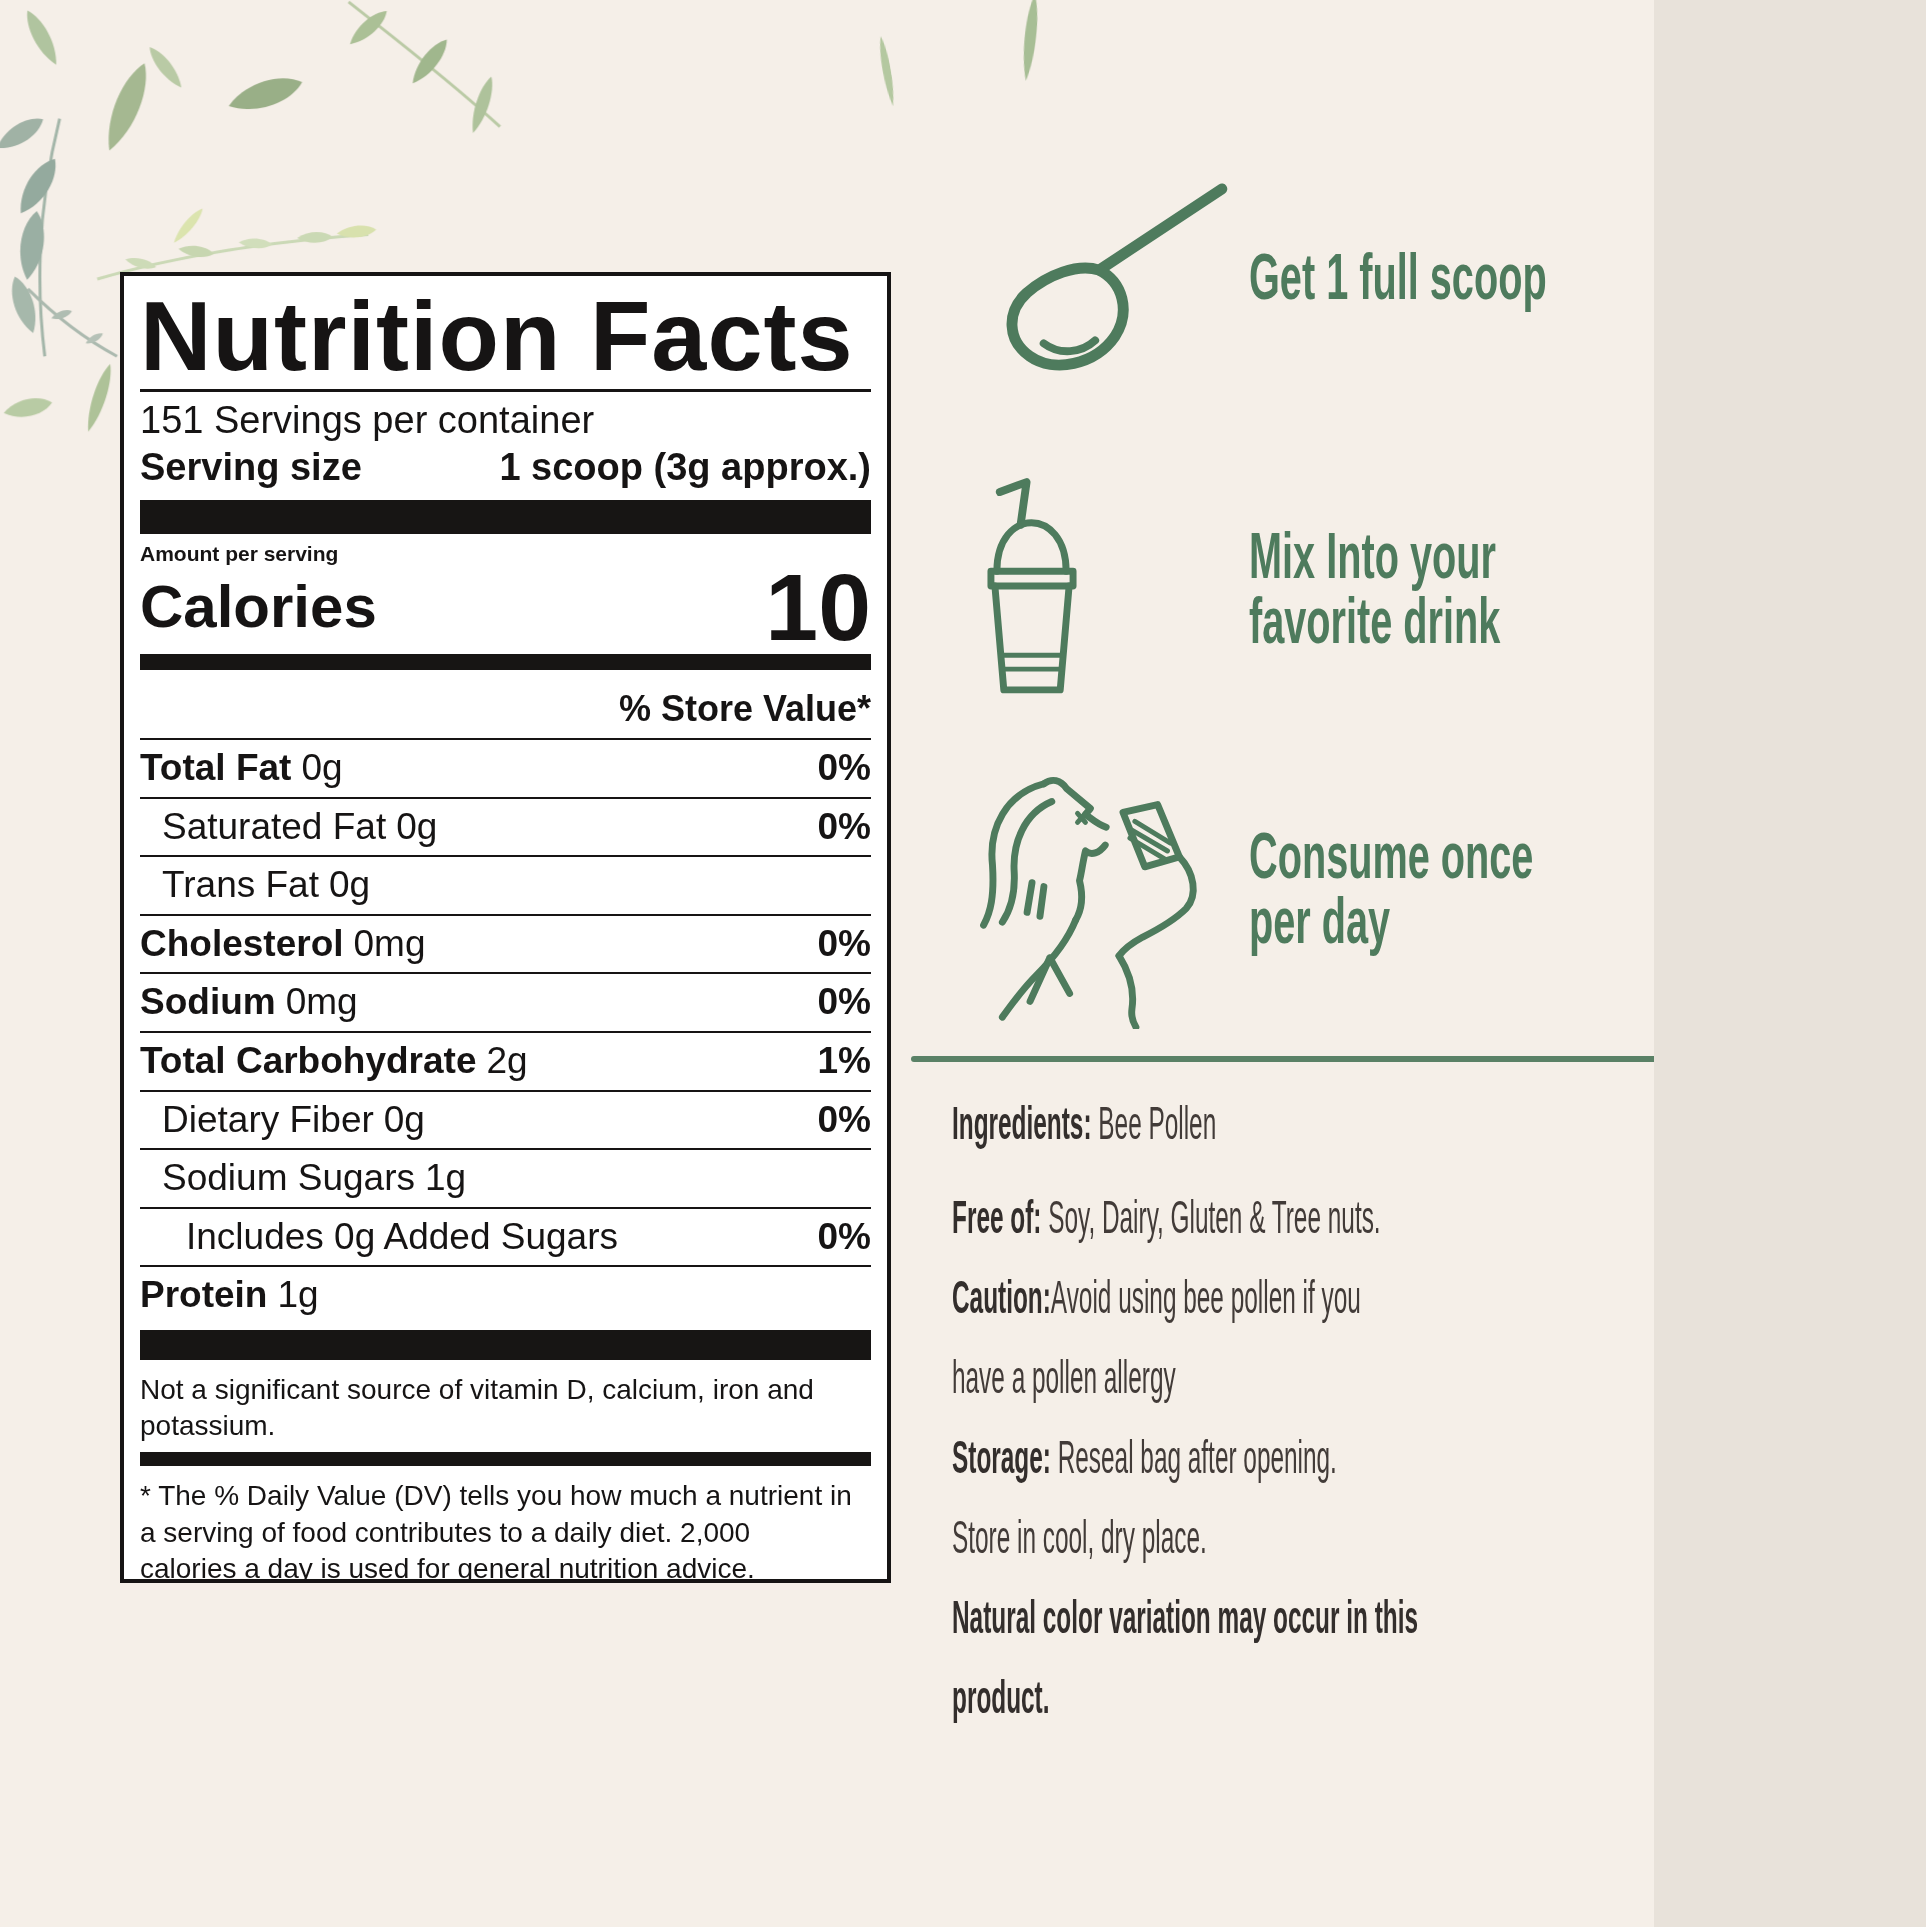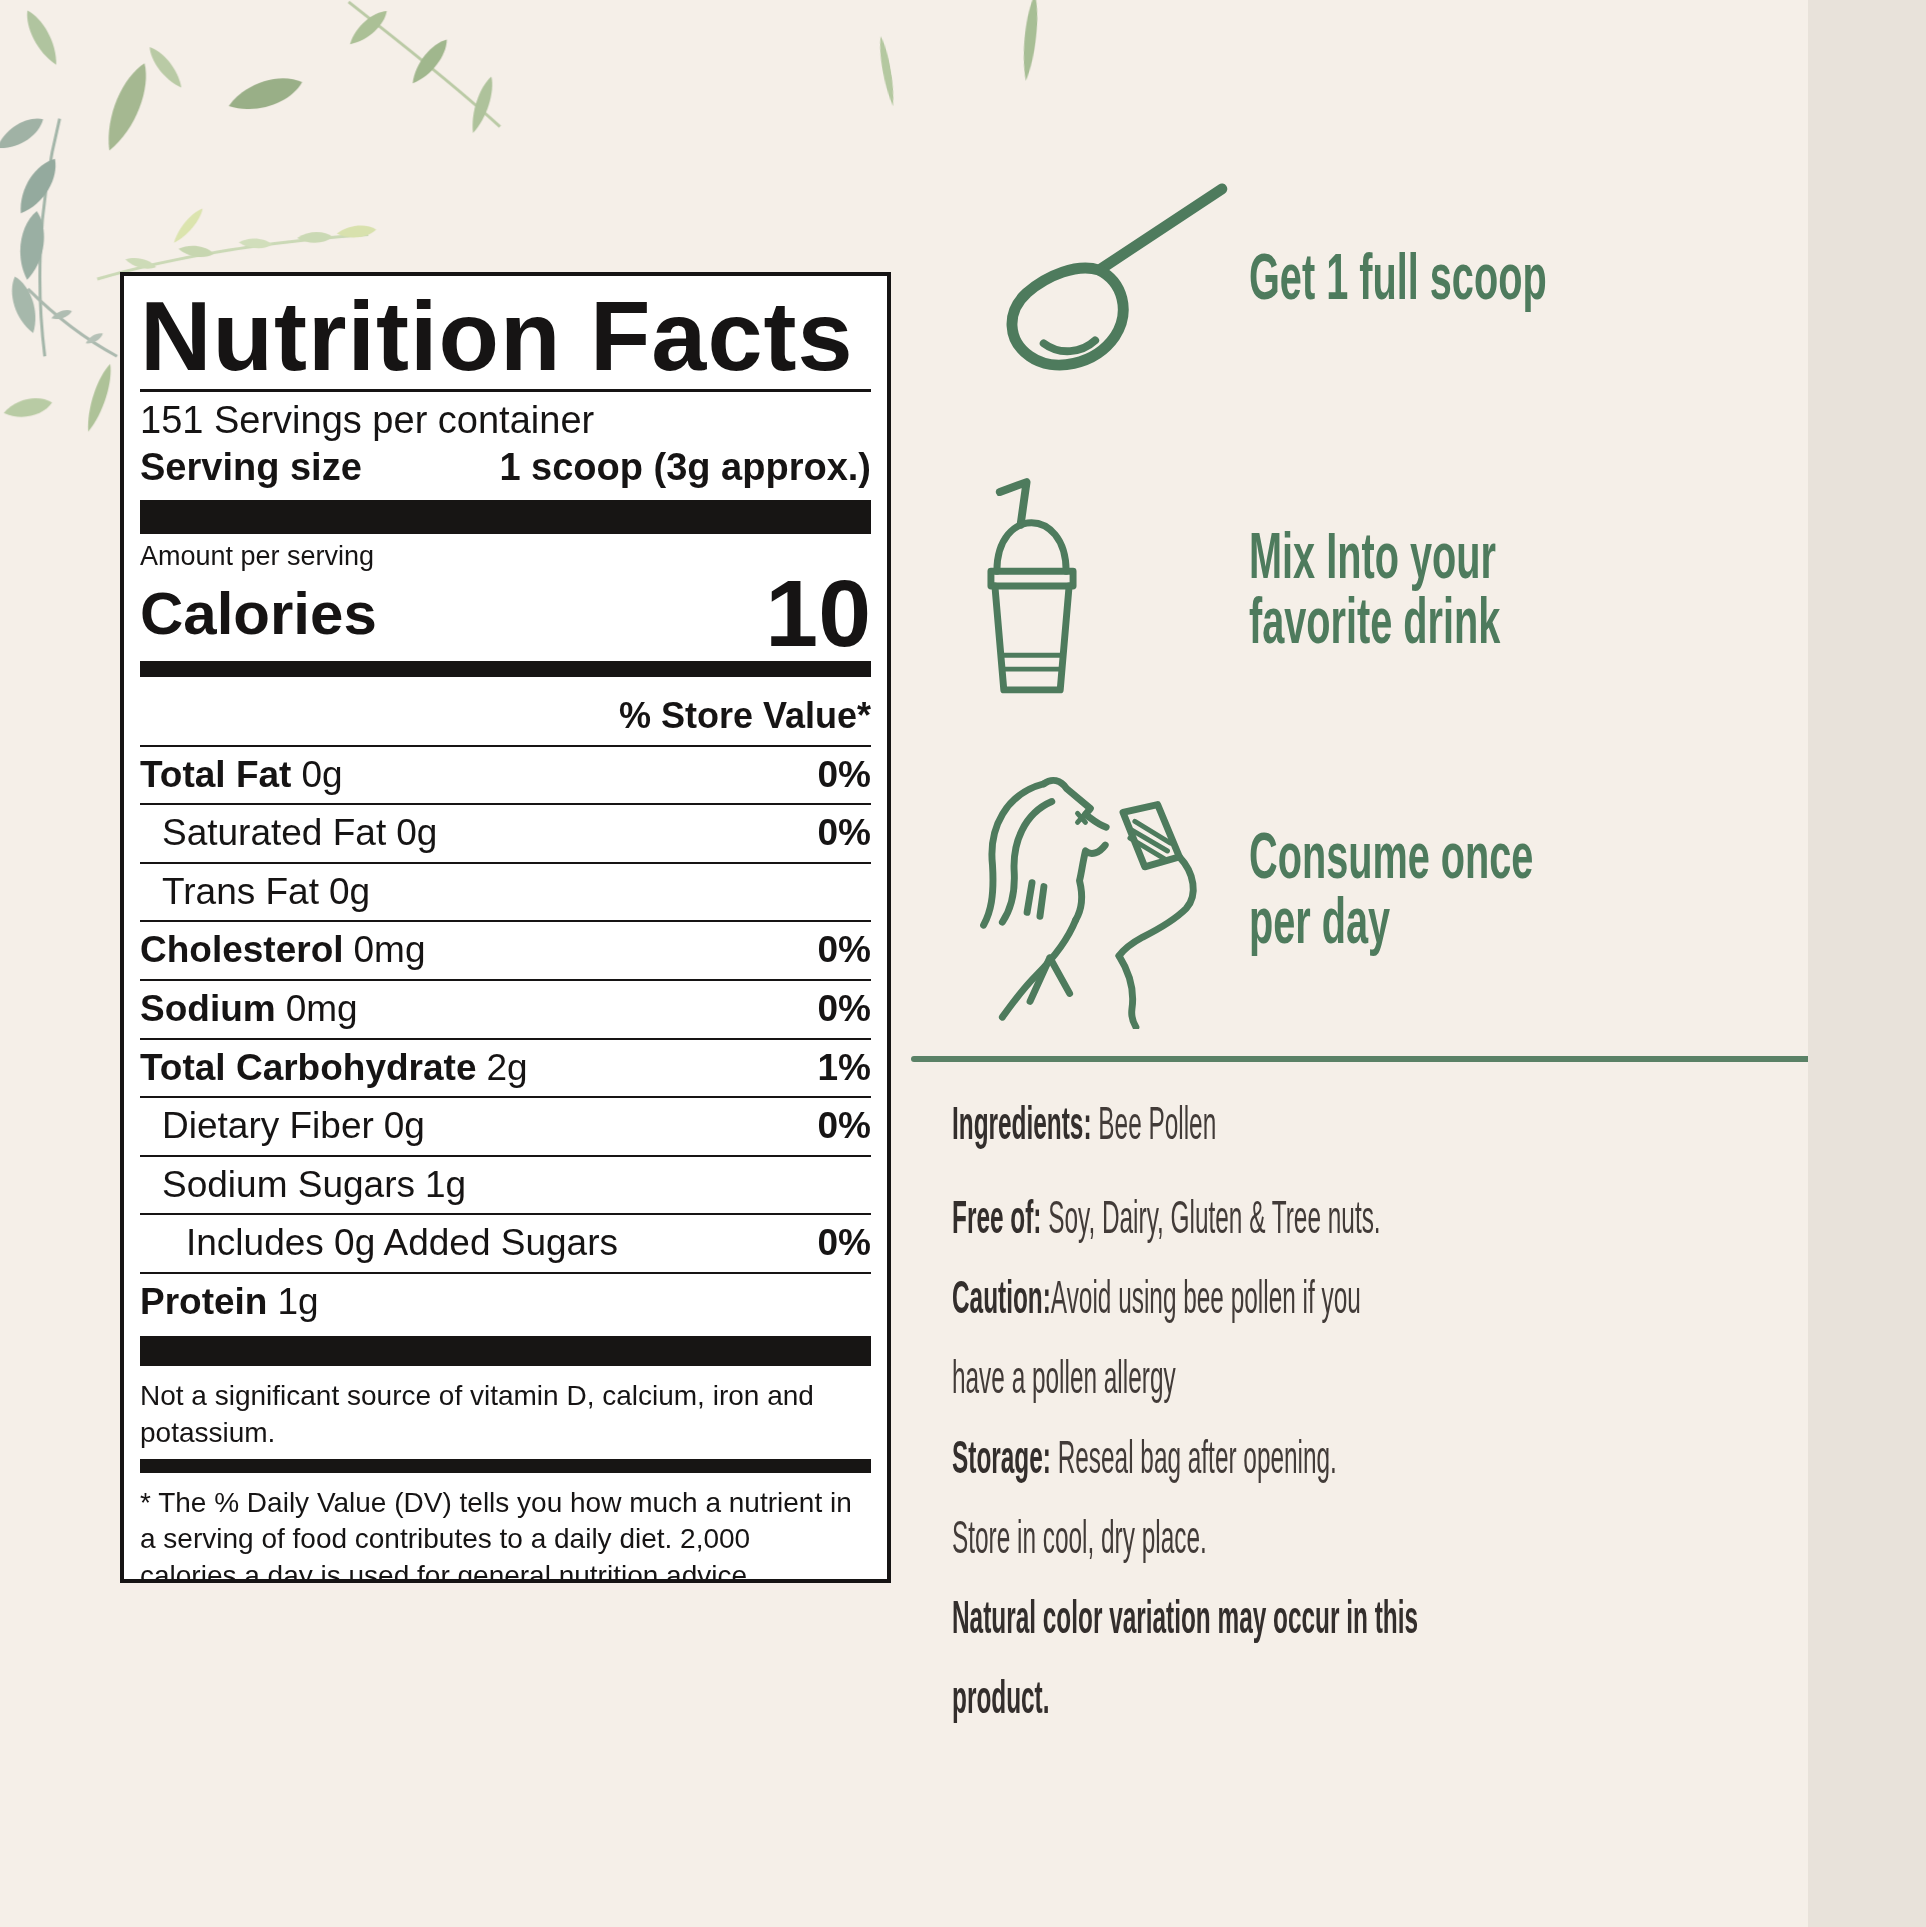--- a/index.html
+++ b/index.html
@@ -1,17 +1,17 @@
 <!DOCTYPE html>
 <html><head>
 <meta charset="utf-8">
 <style>
   html,body{margin:0;padding:0;background:#e8e2da;}
   .canvas{
-    position:relative;width:1808px;height:1928px;overflow:hidden;
+    position:relative;width:1654px;height:1928px;overflow:hidden;
     background:#f5efe8;font-family:"Liberation Sans",sans-serif;color:#161414;
   }
   
   .leaves{position:absolute;left:0;top:0;pointer-events:none;}
   
   .nf{
     position:absolute;left:120px;top:272px;width:771px;height:1311px;
     background:#ffffff;border:4px solid #161414;box-sizing:border-box;
     padding:10px 16px;color:#161414;overflow:hidden;
   }
@@ -19,21 +19,21 @@
     margin:0;font-size:99px;font-weight:700;letter-spacing:1px;line-height:1.02;
     border-bottom:3px solid #161414;padding-bottom:2px;white-space:nowrap;
   }
   .nf-servings{font-size:38px;line-height:1.18;margin-top:6px;}
   .nf-ssrow{display:flex;justify-content:space-between;font-size:38px;font-weight:700;line-height:1.18;margin-top:2px;}
   .bar{background:#171514;}
   .bar-xl{height:34px;margin:10px 0 8px;}
   .bar-md{height:16px;margin:4px 0 10px;}
   .bar-lg{height:30px;margin:6px 0 6px;}
   .bar-sm{height:14px;margin:4px 0 4px;}
-  .nf-amount{font-size:27px;font-weight:400;line-height:1.1;}
+  .nf-amount{font-size:21px;font-weight:700;line-height:1.1;}
   .nf-calrow{display:flex;justify-content:space-between;align-items:center;}
   .nf-cal-label{font-size:60px;font-weight:700;line-height:1.0;}
   .nf-cal-value{font-size:95px;font-weight:700;line-height:0.9;}
   .nf-dv{font-size:36px;font-weight:700;text-align:right;padding:8px 0 8px;border-bottom:2px solid #161414;}
   .nrow{display:flex;justify-content:space-between;align-items:baseline;font-size:37px;line-height:1.15;padding:7px 0;border-bottom:2px solid #161414;}
   .nrow.last{border-bottom:none;}
   .nrow .nname{white-space:nowrap;}
   .nrow .namt{margin-left:10px;}
   .nrow .ndv{font-weight:700;}
   .b{font-weight:700;}

